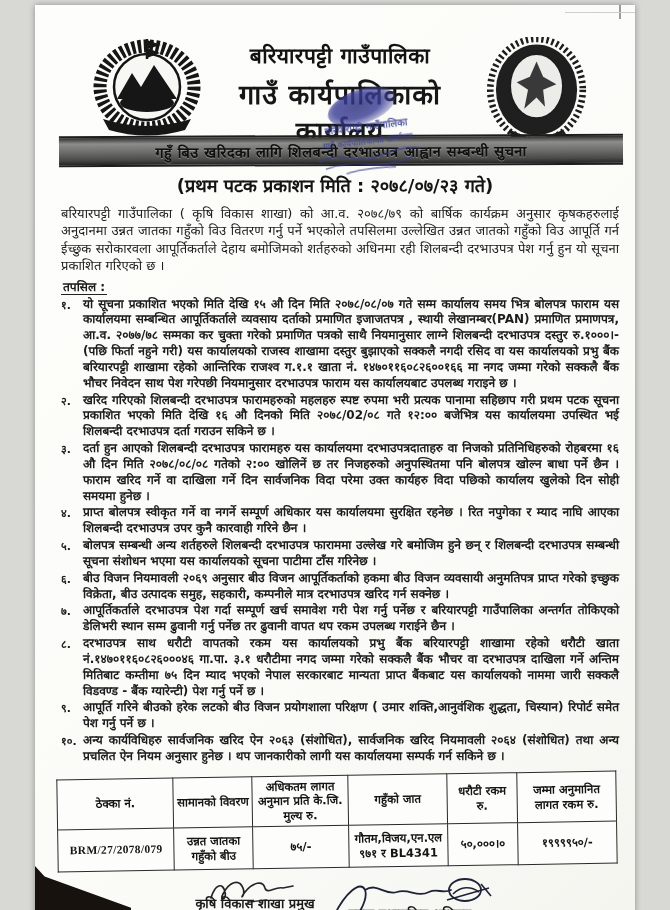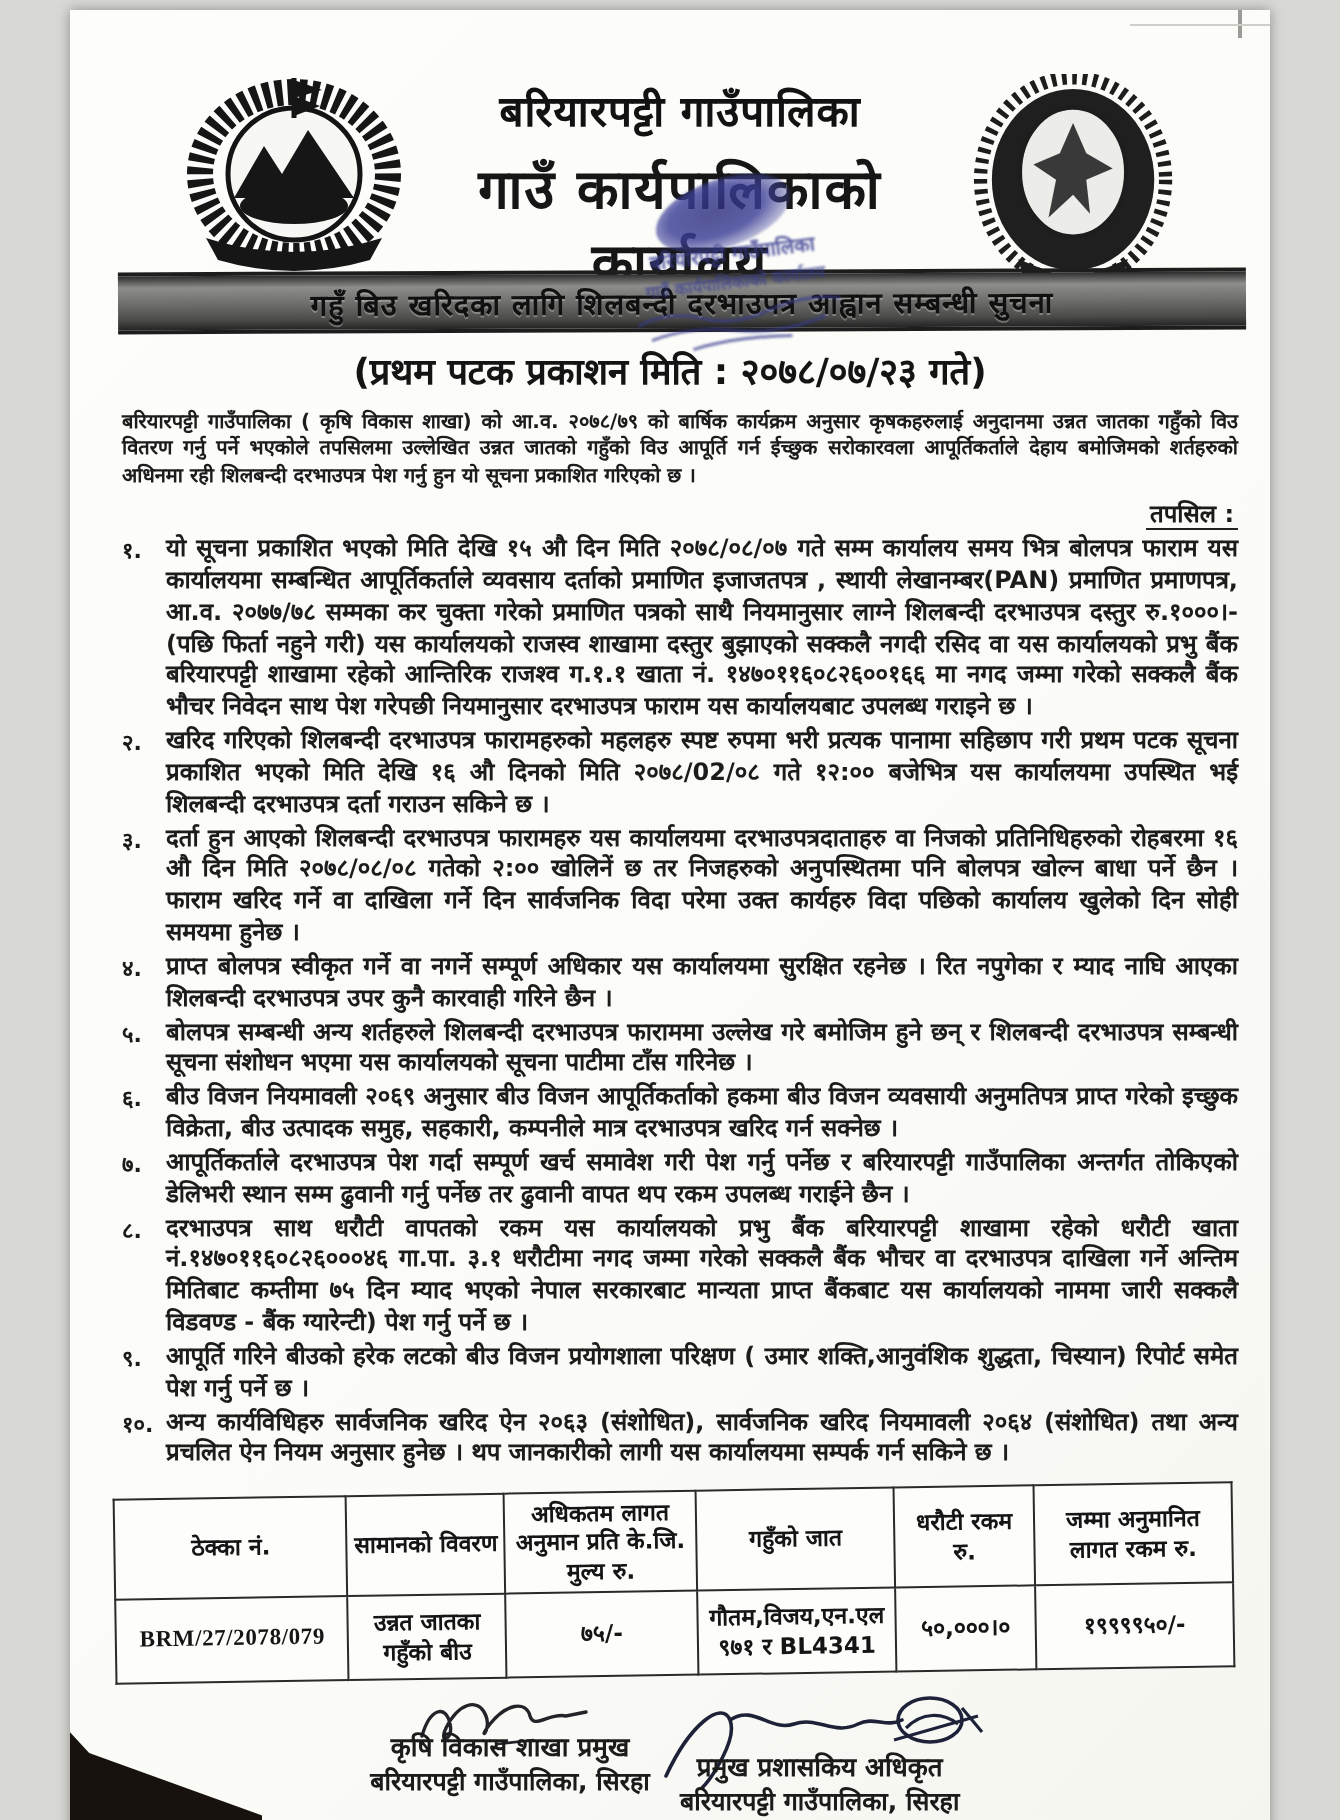--- a/index.html
+++ b/index.html
@@ -51,22 +51,22 @@
   }
   .banner span {
     font-size:14.5px; font-weight:700; color:#101010;
     text-shadow:0 1px 0 rgba(220,220,215,.35);
     letter-spacing:.5px;
   }
   .pub-line { text-align:center; font-size:18px; font-weight:700; margin-top:7px; color:#141414; }
 
   
   .body-wrap { padding:8px 16px 0 26px; }
-  .intro { font-size:10px; font-weight:700; line-height:1.34; text-align:justify; color:#1c1c1c; }
-  .terms-heading { text-align:right; font-size:12px; font-weight:700; margin:3px 0 2px; }
+  .intro { font-size:13px; font-weight:400; line-height:1.34; text-align:justify; color:#1c1c1c; }
+  .terms-heading { text-align:left; font-size:12px; font-weight:700; margin:3px 0 2px; }
   .terms-heading span { border-bottom:1.5px solid #222; padding:0 2px; }
   ol.terms { list-style:none; }
   ol.terms li { display:flex; margin-bottom:1px; }
   ol.terms .num { flex:0 0 22px; font-size:11px; font-weight:700; }
   ol.terms .txt { flex:1; font-size:12px; font-weight:700; line-height:1.32; text-align:justify; color:#1c1c1c; }
 
   
   .table-wrap { margin:10px 18px 0 22px; transform:rotate(-.9deg); }
   table.spec { width:100%; border-collapse:collapse; background:#fdfdfb; }
   table.spec th, table.spec td {

